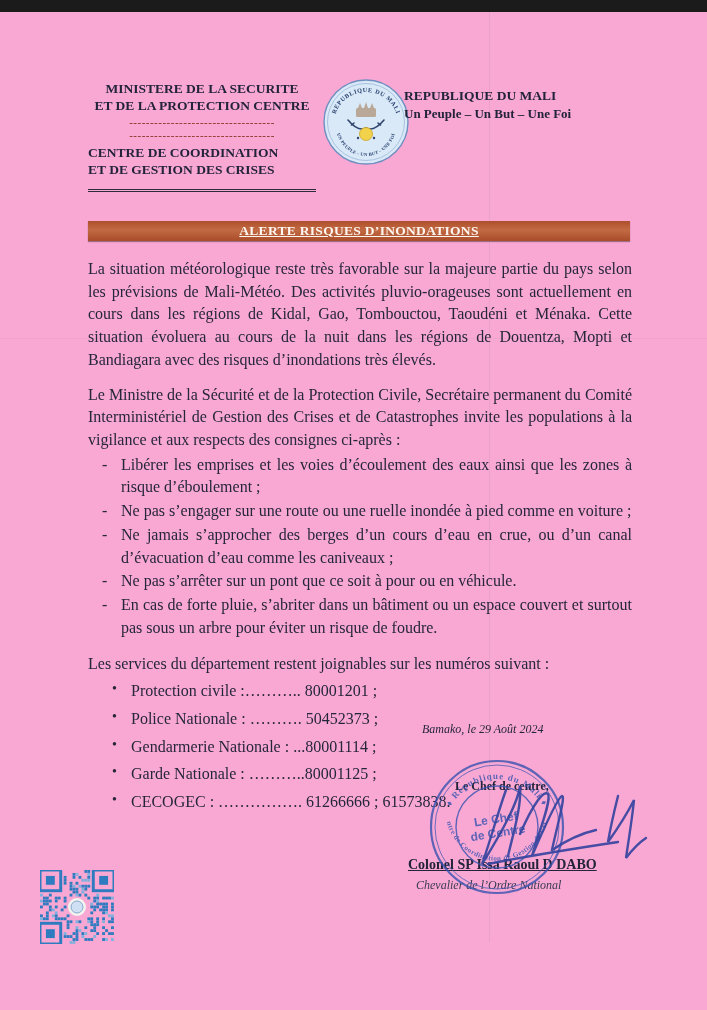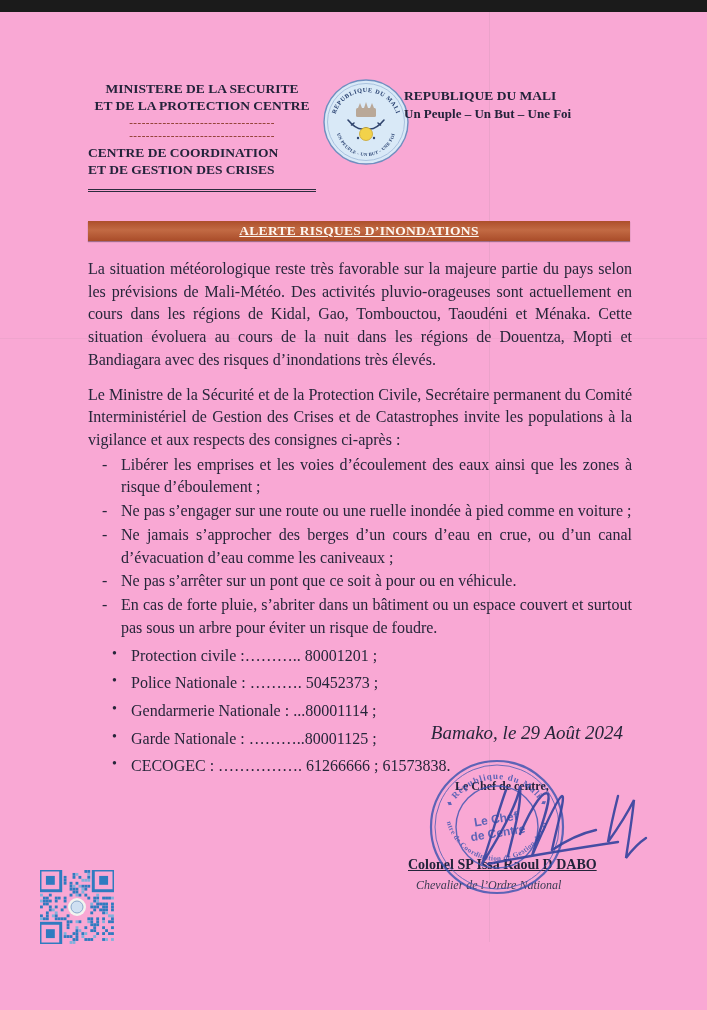--- a/index.html
+++ b/index.html
@@ -33,21 +33,21 @@
   .p2{margin-top:12px !important;}
   ul.consignes{list-style:none;margin:2px 0 0 0;padding:0 0 0 14px;}
   ul.consignes li{position:relative;padding-left:19px;text-align:justify;margin:1px 0;}
   ul.consignes li:before{content:"-";position:absolute;left:0;top:0;}
   .services-intro{margin-top:13px !important;text-align:left !important;}
   ul.services{list-style:none;margin:4px 0 0 0;padding:0 0 0 24px;}
   ul.services li{position:relative;padding-left:19px;margin:5px 0;}
   ul.services li:before{content:"•";position:absolute;left:0;top:-1px;font-size:14px;}
 
   
-  .dateline{position:absolute;left:422px;top:722px;width:210px;text-align:center;font-style:italic;font-size:19px;color:#26263a;}
+  .dateline{position:absolute;left:422px;top:722px;width:210px;text-align:left;font-style:italic;font-size:12px;color:#26263a;}
   .rolename{position:absolute;left:455px;top:779px;font-weight:bold;font-size:12px;color:#23233a;z-index:1;}
   .offname{position:absolute;left:408px;top:857px;font-weight:bold;font-size:14px;text-decoration:underline;color:#23233a;z-index:1;white-space:nowrap;}
   .honor{position:absolute;left:416px;top:878px;font-style:italic;font-size:12px;color:#3a3a52;z-index:1;text-align:center;}
   .stamp{position:absolute;left:427px;top:757px;z-index:2;opacity:.82;}
   .sig{position:absolute;left:468px;top:772px;z-index:3;opacity:.9;}
   .qr{position:absolute;left:40px;top:870px;}
 </style>
 </head>
 <body>
 
@@ -110,20 +110,21 @@
   <div class="content">
     <p>La situation météorologique reste très favorable sur la majeure partie du pays selon les prévisions de Mali-Météo. Des activités pluvio-orageuses sont actuellement en cours dans les régions de Kidal, Gao, Tombouctou, Taoudéni et Ménaka. Cette situation évoluera au cours de la nuit dans les régions de Douentza, Mopti et Bandiagara avec des risques d’inondations très élevés.</p>
     <p class="p2">Le Ministre de la Sécurité et de la Protection Civile, Secrétaire permanent du Comité Interministériel de Gestion des Crises et de Catastrophes invite les populations à la vigilance et aux respects des consignes ci-après :</p>
     <ul class="consignes">
       <li>Libérer les emprises et les voies d’écoulement des eaux ainsi que les zones à risque d’éboulement ;</li>
       <li>Ne pas s’engager sur une route ou une ruelle inondée à pied comme en voiture ;</li>
       <li>Ne jamais s’approcher des berges d’un cours d’eau en crue, ou d’un canal d’évacuation d’eau comme les caniveaux ;</li>
       <li>Ne pas s’arrêter sur un pont que ce soit à pour ou en véhicule.</li>
       <li>En cas de forte pluie, s’abriter dans un bâtiment ou un espace couvert et surtout pas sous un arbre pour éviter un risque de foudre.</li>
     </ul>
+    <p class="services-intro">Les services du département restent joignables sur les numéros suivant :</p>
     <ul class="services">
       <li>Protection civile :……….. 80001201 ;</li>
       <li>Police Nationale : ………. 50452373 ;</li>
       <li>Gendarmerie Nationale : ...80001114 ;</li>
       <li>Garde Nationale : ………..80001125 ;</li>
       <li>CECOGEC : ……………. 61266666 ; 61573838.</li>
     </ul>
   </div>
 
   <div class="dateline">Bamako, le 29 Août 2024</div>

